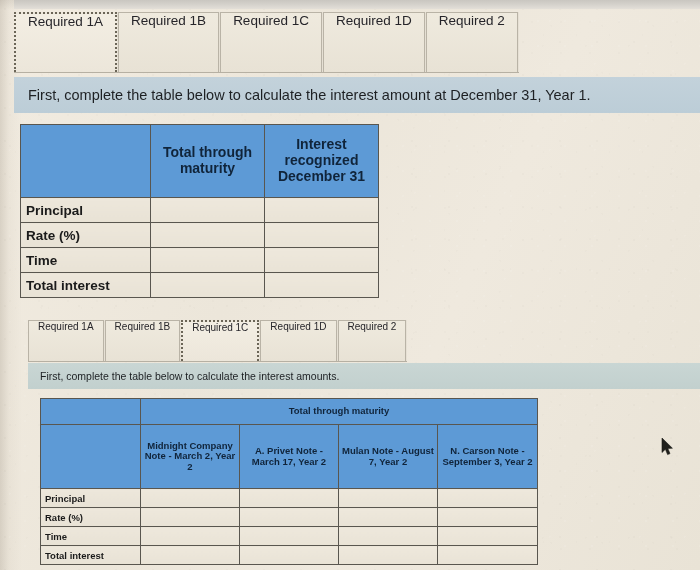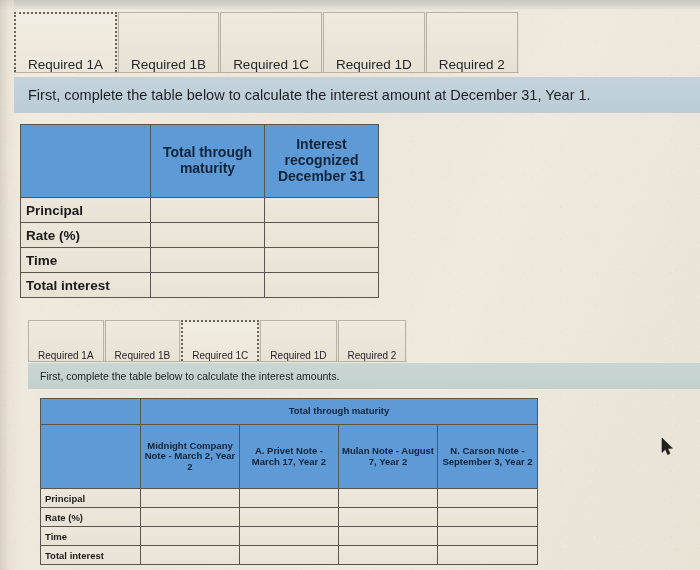--- a/index.html
+++ b/index.html
@@ -59,21 +59,21 @@
     left: 14px; top: 12px; height: 60px;
     border-bottom: 1px solid #b6b0a3;
   }
   .tabrow.secondary {
     left: 28px; top: 320px; height: 41px;
     border-bottom: 1px solid #b6b0a3;
   }
 
   .tab {
     display: flex;
-    align-items: flex-end;
+    align-items: flex-start;
     justify-content: center;
     background: linear-gradient(180deg,#efeade 0%, #e8e2d5 100%);
     border: 1px solid #b9b3a6;
     border-bottom: none;
     box-sizing: border-box;
     white-space: nowrap;
     color: #26252a;
   }
   .tabrow.primary .tab {
     font-size: 13.5px;

